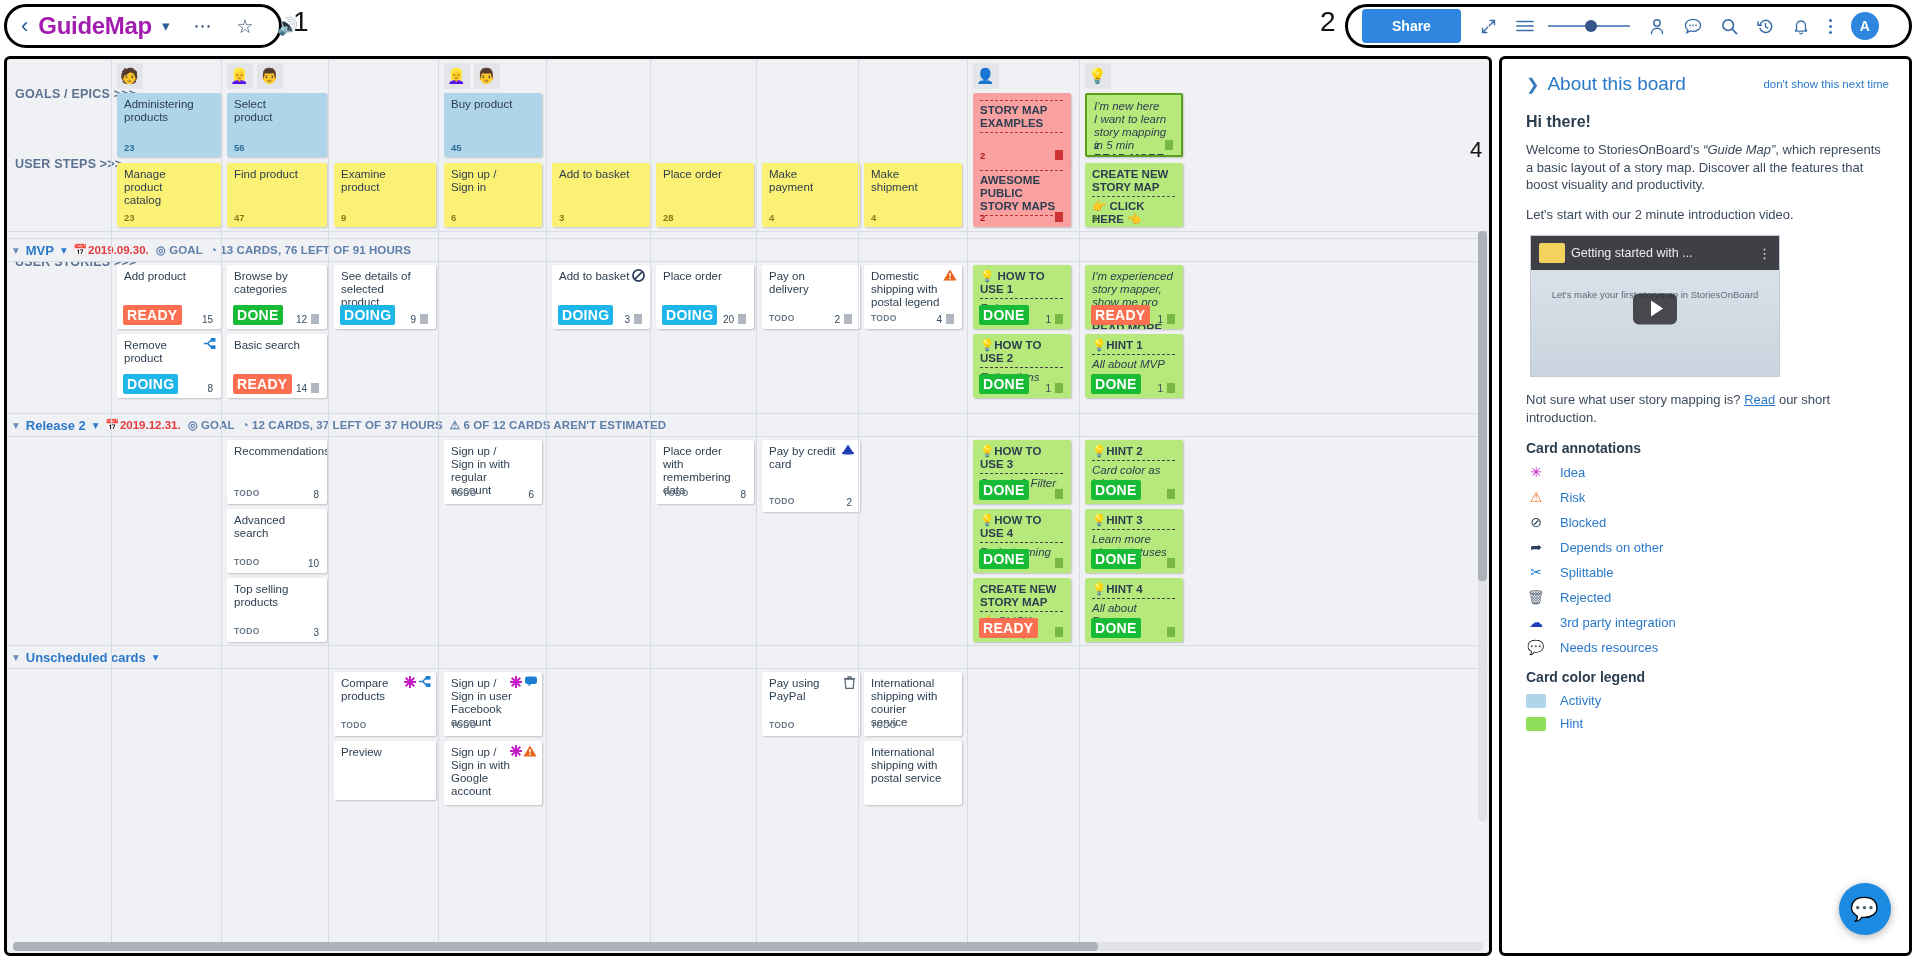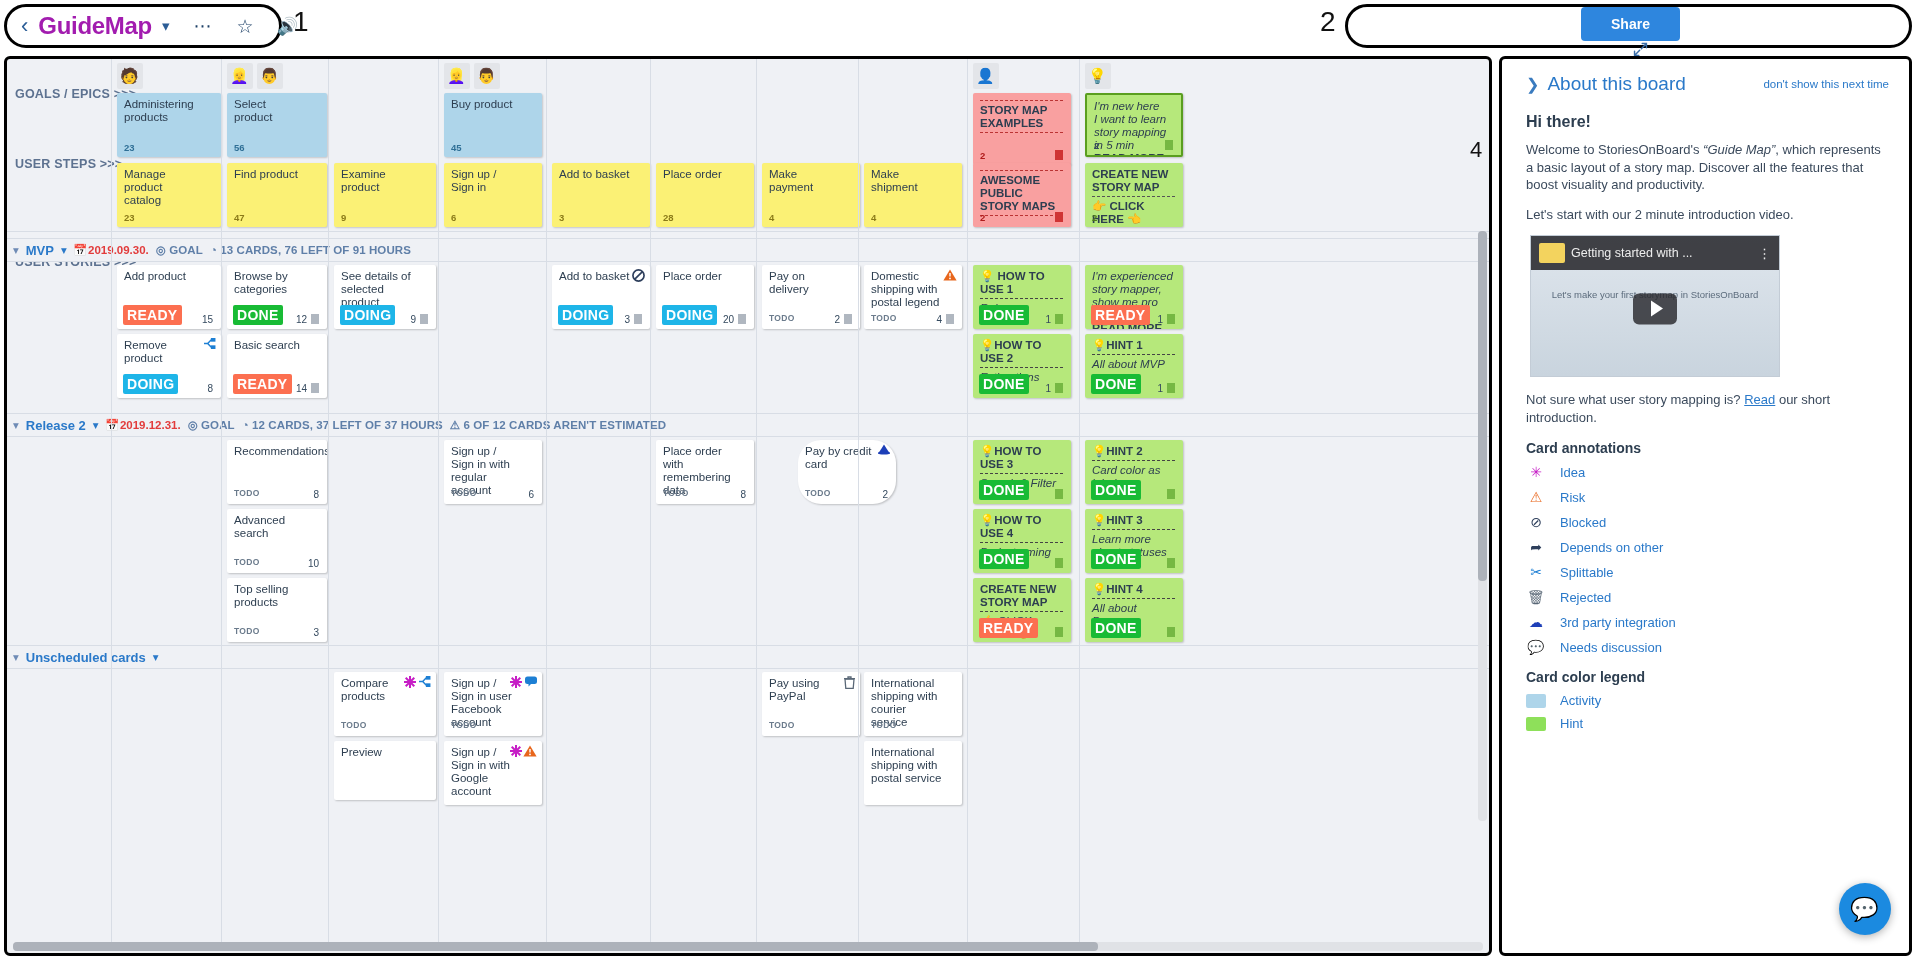--- a/index.html
+++ b/index.html
@@ -26,21 +26,21 @@
   #board-title-box .star { color: #1c3f66; font-size: 19px; margin-left: 14px; }
   #board-title-box .spk { color: #1c3f66; font-size: 17px; margin-left: 14px; }
   .marker { position: absolute; font-size: 28px; color: #111; font-family: "Liberation Sans", sans-serif; }
   #marker1 { left: 293px; top: 6px; }
   #marker2 { left: 1320px; top: 6px; }
   #marker4 { left: 1463px; top: 78px; font-size: 22px; }
 
   #toolbar-box {
     position: absolute; left: 1345px; top: 4px; height: 44px; width: 567px;
     border: 3px solid #000; border-radius: 22px; background: #fff;
-    display: flex; align-items: center; padding: 0 10px 0 14px; gap: 0; flex-direction: column;
+    display: flex; align-items: center; padding: 0 10px 0 14px; gap: 0;
   }
   #share-btn {
     background: #2e86de; color: #fff; font-weight: bold; font-size: 14px;
     border: none; border-radius: 4px; padding: 9px 30px; cursor: pointer;
     font-family: "Liberation Sans", sans-serif;
   }
   .tb-icon { color: #3b6ea8; font-size: 17px; margin-left: 19px; display: inline-flex; align-items: center; }
   #zoom-slider { margin-left: 14px; width: 82px; height: 16px; position: relative; }
   #zoom-slider .track { position: absolute; left: 0; top: 7px; width: 82px; height: 2px; background: #6a8fc0; }
   #zoom-slider .knob { position: absolute; left: 37px; top: 2px; width: 12px; height: 12px; border-radius: 50%; background: #34568b; }
@@ -437,21 +437,21 @@
         <div class="card c-story" style="left:437px; top:381px; width:98px; height:64px;">
           <div class="ttl">Sign up / Sign in with regular account</div>
           <span class="badge b-todo">TODO</span>
           <span class="pts">6</span>
         </div>
         <div class="card c-story" style="left:649px; top:381px; width:98px; height:64px;">
           <div class="ttl">Place order with remembering data</div>
           <span class="badge b-todo">TODO</span>
           <span class="pts">8</span>
         </div>
-        <div class="card c-story" style="left:791px; top:381px; width:98px; height:64px;border-radius:23px;">
+        <div class="card c-story" style="left:755px; top:381px; width:98px; height:72px;">
           <div class="ttl">Pay by credit card</div>
           <span class="cicon"><svg width="14" height="11" viewBox="0 0 14 11">
               <path d="M7 .5L13 10H1z" fill="#1d3fb8"></path>
               <ellipse cx="7" cy="9" rx="6" ry="1.6" fill="#1d3fb8"></ellipse>
             </svg></span>
           <span class="badge b-todo">TODO</span>
           <span class="pts">2</span>
         </div>
         <div class="card c-green" style="left:966px; top:381px; width:98px; height:64px;">
           <div class="ttl" style="right:8px;"><b>💡HOW TO USE 3</b><div class="dash" style="border-color:#444"></div><span class="ital">Search &amp; Filter</span></div>
@@ -619,21 +619,21 @@
         <div class="ann-row">
           <span class="gl" style="color:#5a6877">🗑</span>
           <span class="lb">Rejected</span>
         </div>
         <div class="ann-row">
           <span class="gl" style="color:#1d3fb8">☁</span>
           <span class="lb">3rd party integration</span>
         </div>
         <div class="ann-row">
           <span class="gl" style="color:#1d7fd4">💬</span>
-          <span class="lb">Needs discussion</span>
+          <span class="lb">Needs resources</span>
         </div>
       </div>
 
     <div class="p-h">Card color legend</div>
     <div id="leg-list">
         <div class="leg-row">
           <span class="sw" style="background:#aed5ea"></span>
           <span class="lb">Activity</span>
         </div>
         <div class="leg-row">

